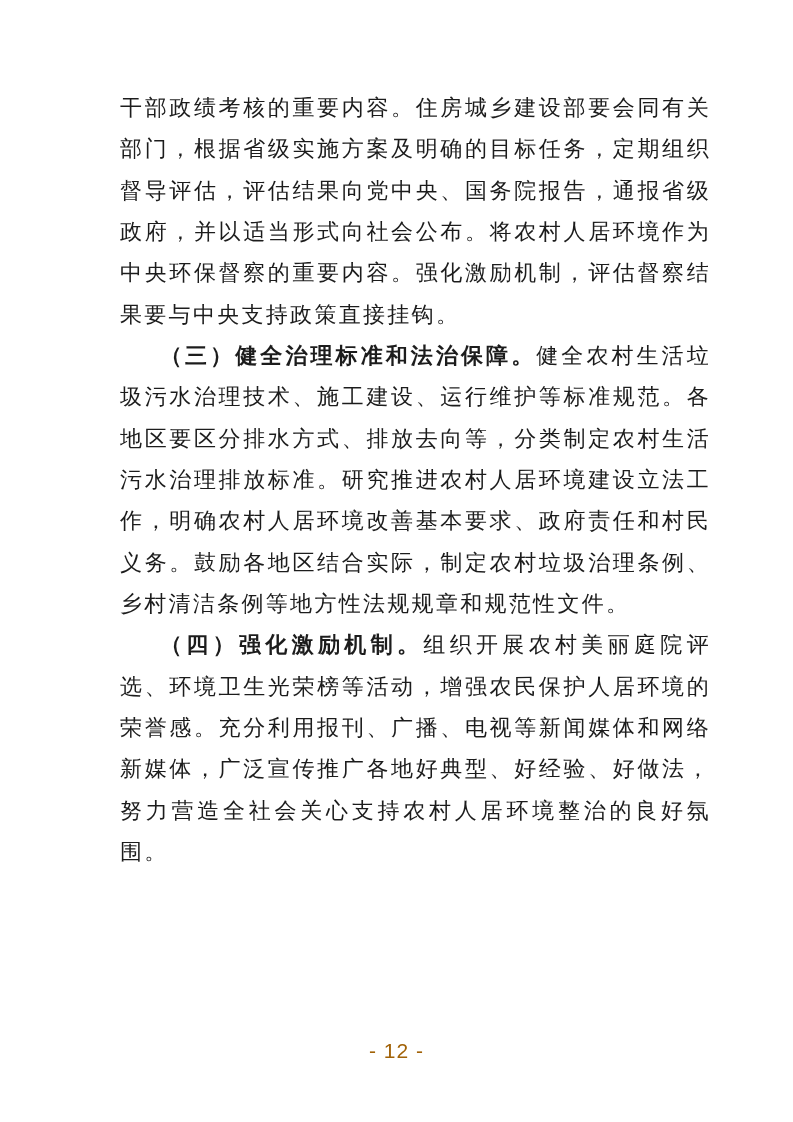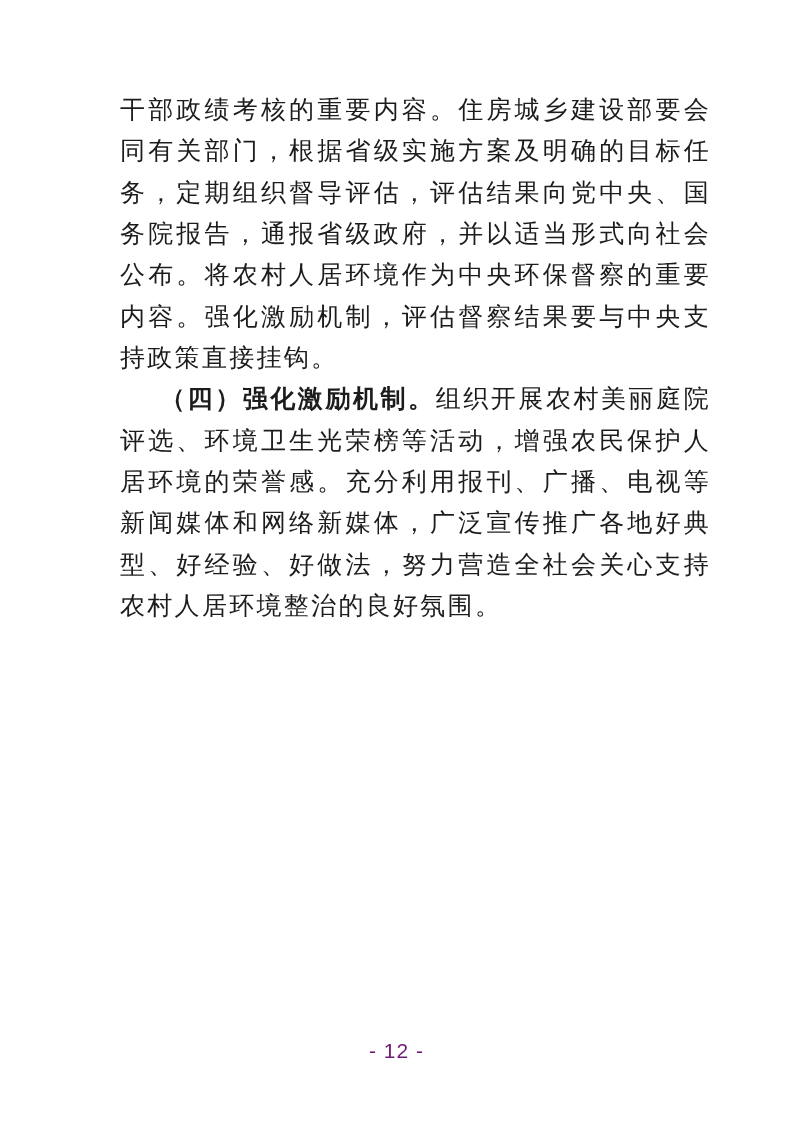--- a/index.html
+++ b/index.html
@@ -14,54 +14,56 @@
     background: #ffffff;
     overflow: hidden;
     font-family: "Liberation Serif", "DejaVu Serif", serif;
     color: #1c1c1c;
   }
   .content {
     position: absolute;
     left: 120px;
     top: 89px;
     width: 591px;
-    font-size: 25px;
+    font-size: 22px;
     line-height: 41.33px;
     letter-spacing: 2.3px;
     text-align: justify;
+    font-family: Liberation Mono, monospace;
   }
   .para {
     margin: 0;
     padding: 0;
   }
   .para.indent {
     text-indent: 40px;
   }
   .para .lead {
     font-weight: 700;
   }
   .footer {
     position: absolute;
     left: 0;
     right: 0;
     top: 1039px;
     text-align: center;
     font-family: "Liberation Sans", "DejaVu Sans", sans-serif;
     font-size: 21px;
     letter-spacing: 1px;
-    color: #701a75;
+    color: #a16207;
   }
 </style>
 </head>
 <body>
 
 <div class="page">
   <div class="content">
 
     <p class="para"><span>干部政绩考核的重要内容。住房城乡建设部要会同有关部门，根据省级实施方案及明确的目标任务，定期组织督导评估，评估结果向党中央、国务院报告，通报省级政府，并以适当形式向社会公布。将农村人居环境作为中央环保督察的重要内容。强化激励机制，评估督察结果要与中央支持政策直接挂钩。</span></p>
 
+    <p class="para indent"><b class="lead">（三）健全治理标准和法治保障。</b><span>健全农村生活垃圾污水治理技术、施工建设、运行维护等标准规范。各地区要区分排水方式、排放去向等，分类制定农村生活污水治理排放标准。研究推进农村人居环境建设立法工作，明确农村人居环境改善基本要求、政府责任和村民义务。鼓励各地区结合实际，制定农村垃圾治理条例、乡村清洁条例等地方性法规规章和规范性文件。</span></p>
 
     <p class="para indent"><b class="lead">（四）强化激励机制。</b><span>组织开展农村美丽庭院评选、环境卫生光荣榜等活动，增强农民保护人居环境的荣誉感。充分利用报刊、广播、电视等新闻媒体和网络新媒体，广泛宣传推广各地好典型、好经验、好做法，努力营造全社会关心支持农村人居环境整治的良好氛围。</span></p>
 
   </div>
 
   <div class="footer">- 12 -</div>
 </div>
 
 </body></html>

